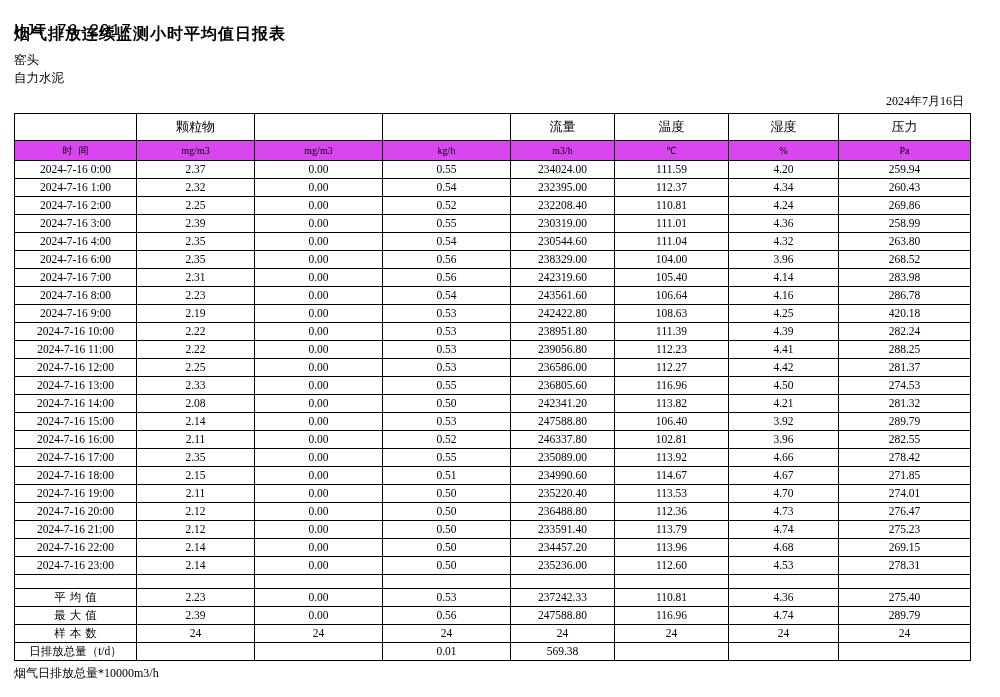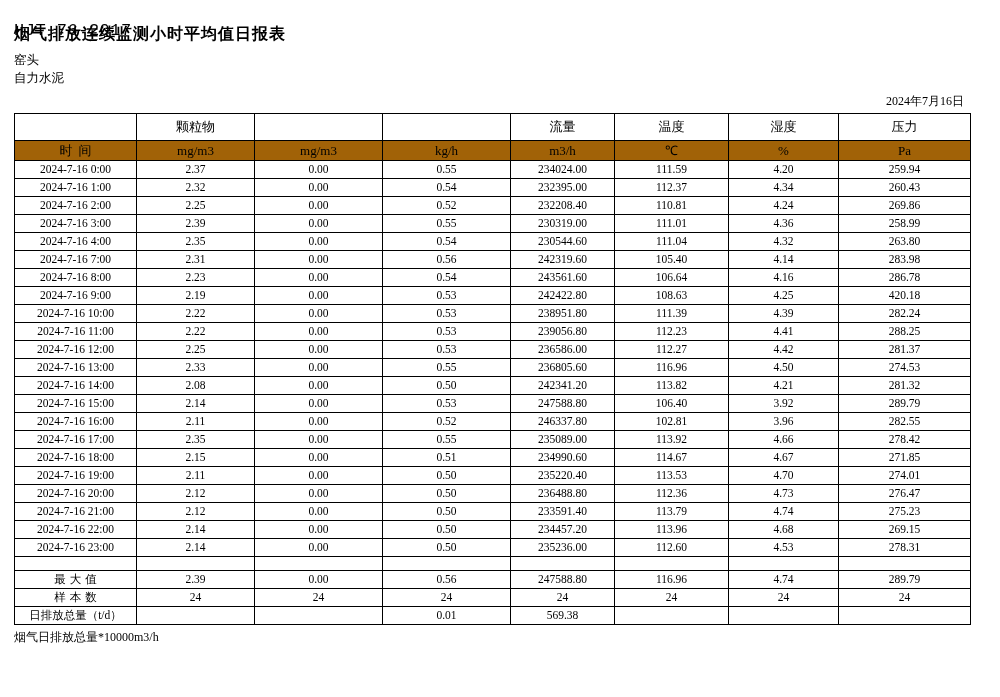--- a/index.html
+++ b/index.html
@@ -65,24 +65,24 @@
     white-space: nowrap;
     overflow: hidden;
   }
   table.report tr.head-row th {
     height: 26px;
     line-height: 26px;
     font-weight: normal;
     font-size: 13px;
   }
   tr.unit-row td {
-    background: #a16207;
+    background: #d946ef;
     height: 19px;
     line-height: 19px;
-    font-size: 13px;
+    font-size: 10px;
   }
   tr.unit-row td.time-cell {
     letter-spacing: 6px;
     text-indent: 6px;
   }
   td.time-col {
     font-family: "Liberation Serif", serif;
     letter-spacing: 0px;
   }
   tr.spacer-row td {
@@ -197,20 +197,30 @@
           <td class="time-col">2024-7-16 4:00</td>
           <td>2.35</td>
           <td>0.00</td>
           <td>0.54</td>
           <td>230544.60</td>
           <td>111.04</td>
           <td>4.32</td>
           <td>263.80</td>
         </tr>
       <tr>
+          <td class="time-col">2024-7-16 6:00</td>
+          <td>2.35</td>
+          <td>0.00</td>
+          <td>0.56</td>
+          <td>238329.00</td>
+          <td>104.00</td>
+          <td>3.96</td>
+          <td>268.52</td>
+        </tr>
+      <tr>
           <td class="time-col">2024-7-16 7:00</td>
           <td>2.31</td>
           <td>0.00</td>
           <td>0.56</td>
           <td>242319.60</td>
           <td>105.40</td>
           <td>4.14</td>
           <td>283.98</td>
         </tr>
       <tr>
@@ -378,20 +388,30 @@
         <td></td>
         <td></td>
         <td></td>
         <td></td>
         <td></td>
         <td></td>
         <td></td>
         <td></td>
       </tr>
 
+      <tr class="summary-row">
+          <td class="label">平均值</td>
+          <td>2.23</td>
+          <td>0.00</td>
+          <td>0.53</td>
+          <td>237242.33</td>
+          <td>110.81</td>
+          <td>4.36</td>
+          <td>275.40</td>
+        </tr>
       <tr class="summary-row">
           <td class="label">最大值</td>
           <td>2.39</td>
           <td>0.00</td>
           <td>0.56</td>
           <td>247588.80</td>
           <td>116.96</td>
           <td>4.74</td>
           <td>289.79</td>
         </tr>

